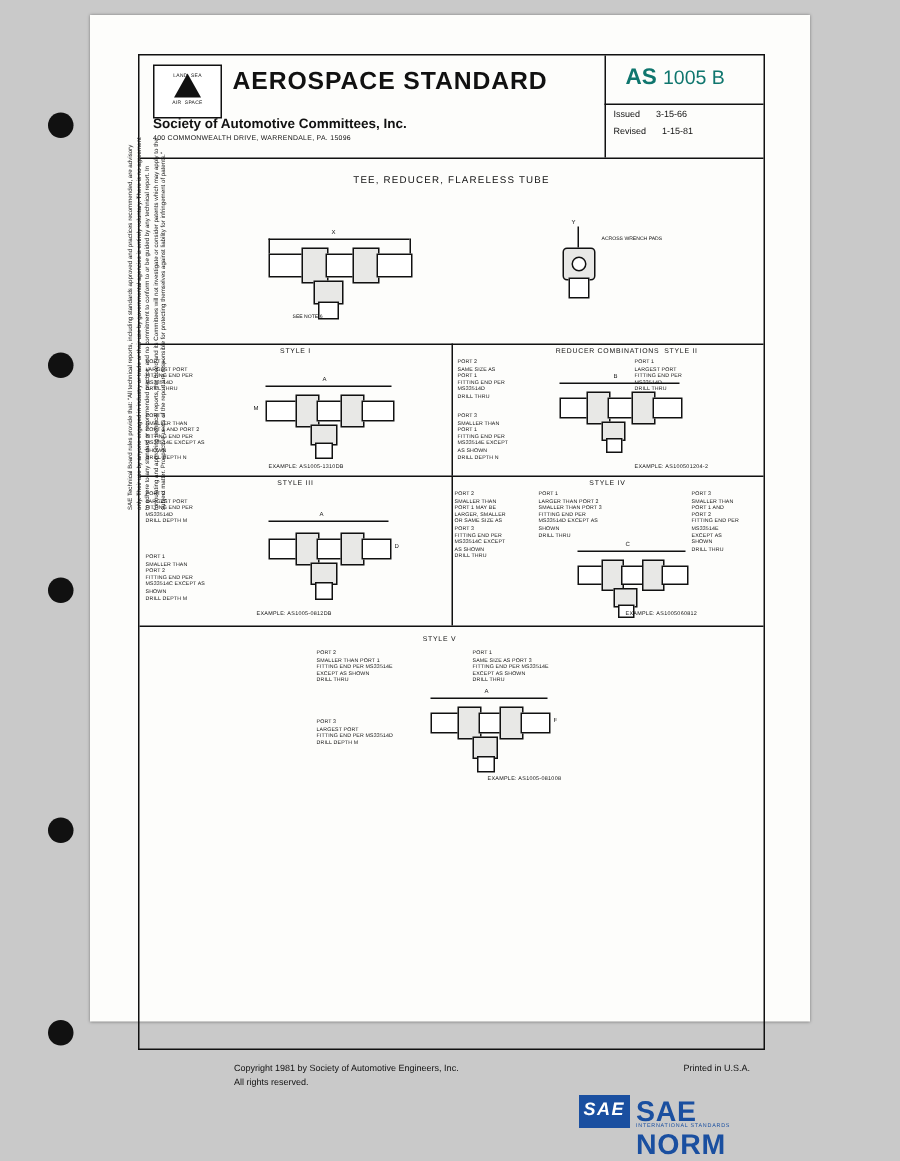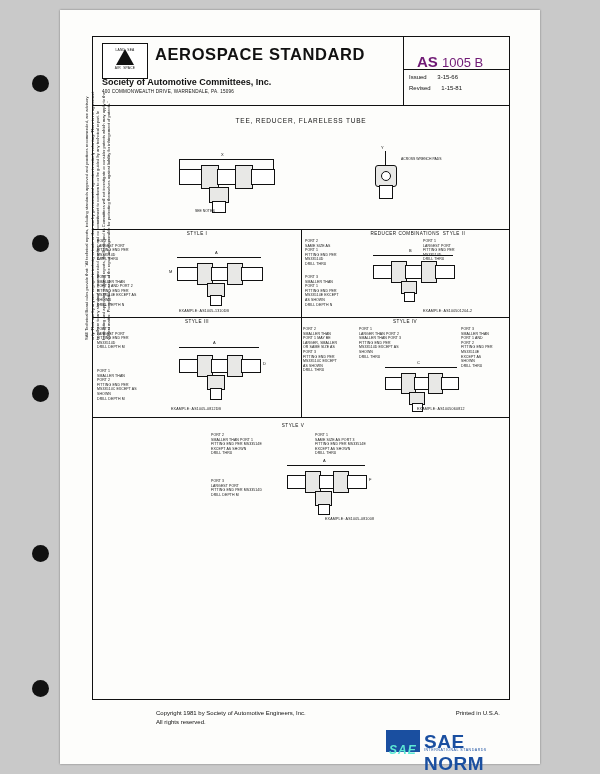--- a/index.html
+++ b/index.html
@@ -3,21 +3,21 @@
 <meta charset="utf-8">
 <style>
   html,body{margin:0;padding:0;}
   body{
     width:600px;height:774px;
     background:#c9c9c9;
     font-family:"Liberation Sans", sans-serif;
     overflow:hidden;
   }
   .page{
-    position:absolute;left:60px;top:10px;width:480px;height:754px;
+    position:absolute;left:60px;top:10px;width:480px;height:671px;
     background:#fdfdfb;
     box-shadow:0 0 2px rgba(0,0,0,.4);
   }
   
   .hole{
     position:absolute;left:32px;width:17px;height:17px;border-radius:50%;
     background:#111;
   }
   .hole.h1{top:75px;}
   .hole.h2{top:235px;}
@@ -42,21 +42,21 @@
   }
   .logo .ltxt{position:absolute;left:2px;top:4px;width:40px;font-size:3.3px;line-height:5px;color:#111;text-align:center;letter-spacing:.2px;}
   .logo .ltxt.b{top:22px;}
   .logo .r{position:absolute;left:14px;top:8px;font-size:7px;color:#fff;font-weight:bold;}
   .as-title{
     position:absolute;left:62px;top:8px;font-size:16.5px;font-weight:bold;letter-spacing:.6px;color:#111;
   }
   .soc{position:absolute;left:9px;top:40px;font-size:9px;font-weight:bold;color:#111;}
   .addr{position:absolute;left:9px;top:52px;font-size:4.6px;color:#111;letter-spacing:.2px;}
   .hdr-right{position:absolute;left:310px;top:0;right:0;height:100%;}
-  .docnum{position:absolute;left:14px;top:16px;font-size:15px;font-weight:bold;color:#701a75;}
+  .docnum{position:absolute;left:14px;top:6px;font-size:15px;font-weight:bold;color:#0f766e;}
   .docnum .small{font-size:13px;font-weight:normal;}
   .hr-div{position:absolute;left:0;top:32px;width:100%;border-top:1px solid #111;}
   .issued{position:absolute;left:6px;top:37px;font-size:6px;color:#111;}
   .revised{position:absolute;left:6px;top:48px;font-size:6px;color:#111;}
   .issued .v,.revised .v{display:inline-block;margin-left:9px;}
 
   
   .titleband{position:absolute;left:0;top:68px;width:100%;height:124px;border-bottom:1px solid #111;}
   .doctitle{position:absolute;top:12px;width:100%;text-align:center;font-size:6.5px;letter-spacing:.8px;color:#111;}
 
@@ -84,21 +84,21 @@
   .dimv{position:absolute;border-left:.6px solid #111;}
   .lbl{position:absolute;font-size:4px;color:#111;}
 
   
   .footer{position:absolute;left:32px;top:700px;width:416px;}
   .copy{position:absolute;left:64px;top:0;font-size:6px;color:#111;}
   .rights{position:absolute;left:64px;top:9px;font-size:6px;color:#111;}
   .printed{position:absolute;right:8px;top:0;font-size:6px;color:#111;}
   .sae-norm{position:absolute;right:2px;top:20px;width:120px;height:30px;}
   .sn-box{position:absolute;left:0;top:0;width:34px;height:22px;background:#1a4fa0;}
-  .sn-box .sn{position:absolute;left:3px;top:13px;color:#5eead4;font-size:12px;font-weight:bold;font-style:italic;letter-spacing:1px;}
+  .sn-box .sn{position:absolute;left:3px;top:2px;color:#ffffff;font-size:12px;font-weight:bold;font-style:italic;letter-spacing:1px;}
   .sn-text{position:absolute;left:38px;top:1px;color:#1a4fa0;font-size:19px;font-weight:bold;letter-spacing:.5px;}
   .sn-sub{position:absolute;left:38px;top:18px;color:#1a4fa0;font-size:3.6px;letter-spacing:.5px;}
 </style>
 </head>
 <body>
 
 <div class="hole h1"></div>
 <div class="hole h2"></div>
 <div class="hole h3"></div>
 <div class="hole h4"></div>

